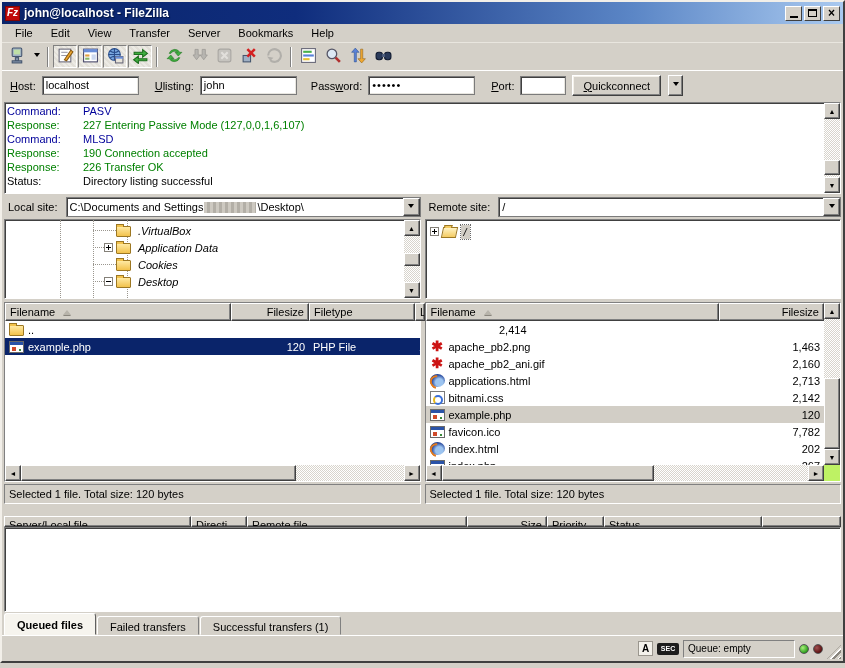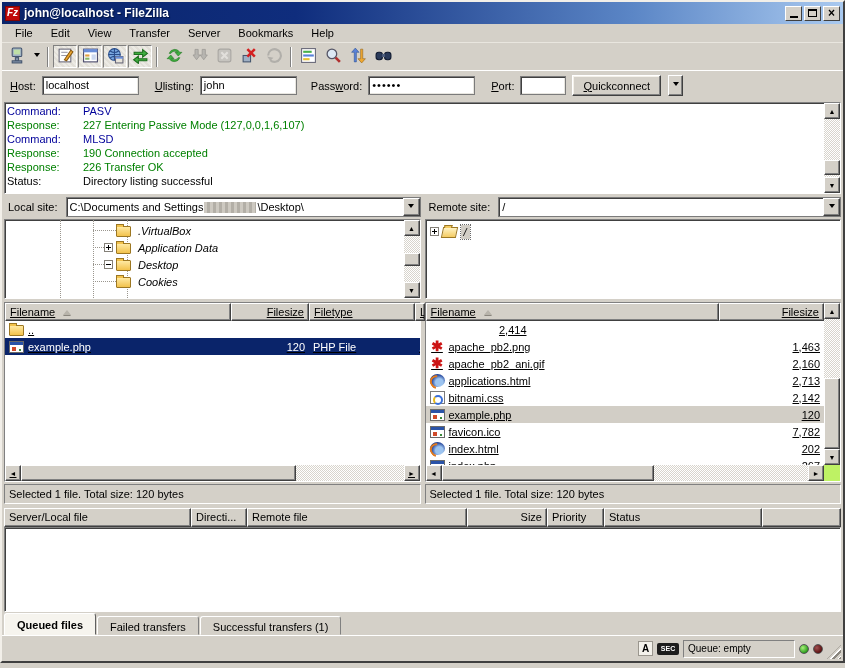--- a/index.html
+++ b/index.html
@@ -157,21 +157,21 @@
     background:radial-gradient(circle at 62% 65%, #9cc4f0 0 30%, #27479c 60%, #142a66 100%); }
   .ic-firefox::before { content:""; position:absolute; left:0px; top:1px; width:9px; height:10px;
     border-radius:50%; border:2px solid #e07a1f; border-right-color:transparent; border-bottom-color:transparent;
     transform:rotate(-35deg); }
   .ic-css { width:12px; height:13px; background:#fff; border:1px solid #7a7a7a; }
   .ic-css::before { content:""; position:absolute; left:2px; top:3px; width:6px; height:6px;
     border-radius:50%; border:2px solid #3a6fd8; border-left-color:#e8b818; }
   
   .listwrap { flex:1; display:flex; flex-direction:column; margin-top:3px; min-height:0;
     border:1px solid; border-color:#808080 #fff #fff #808080; box-shadow:inset 1px 1px 0 #404040;
-    background:#bef264; position:relative;text-decoration:underline; }
+    background:#bef264; position:relative; }
   .list-inner { flex:1; display:flex; flex-direction:column; min-height:0; }
   .lv-header { height:18px; flex:0 0 18px; display:flex; background:#d4d0c8; }
   .lv-h { padding:2px 4px; background:#d4d0c8; display:flex; align-items:center;
     border:1px solid; border-color:#fff #404040 #404040 #fff;
     box-shadow:inset -1px -1px 0 #808080; white-space:nowrap; overflow:hidden; }
   .sort-asc { width:0; height:0; margin-left:8px; border:4px solid transparent;
     border-bottom:5px solid #b8b4ab; margin-top:-4px;
     filter:drop-shadow(0 1px 0 #8a867e); }
   .lv-body { flex:1; overflow:hidden; background:#fff; }
   .lv-row { height:17px; display:flex; align-items:center; white-space:nowrap; }
@@ -184,21 +184,21 @@
   .lc2 { width:106px; flex:0 0 106px; } .lc3 { flex:1; min-width:0; }
   
   .rc0 { flex:1; min-width:0; } .rc1 { width:105px; flex:0 0 105px; }
   .rvsb { position:absolute; top:0; right:0; bottom:16px; width:16px; display:flex; flex-direction:column; background:#f0ede6; }
   .pane-status { height:20px; flex:0 0 20px; margin-top:2px; display:flex; align-items:center; padding:0 4px;
     border:1px solid; border-color:#808080 #fff #fff #808080; background:#d4d0c8; white-space:nowrap; overflow:hidden; }
   
   .queuewrap { flex:0 0 104px; margin:4px 2px 0 2px; display:flex; flex-direction:column; }
   .q-header { height:19px; flex:0 0 19px; display:flex; }
   .qh { padding:2px 4px; background:#d4d0c8; border:1px solid; border-color:#fff #404040 #404040 #fff;
-    box-shadow:inset -1px -1px 0 #808080; white-space:nowrap; overflow:hidden; }
+    box-shadow:inset -1px -1px 0 #808080; white-space:nowrap; overflow:hidden;margin-top:8px; }
   .qh0{width:187px;flex:0 0 187px;} .qh1{width:56px;flex:0 0 56px;} .qh2{width:220px;flex:0 0 220px;}
   .qh3{width:80px;flex:0 0 80px; text-align:right;} .qh4{width:57px;flex:0 0 57px;} .qh5{width:158px;flex:0 0 158px;}
   .qh6{flex:1;}
   .q-body { flex:1; background:#fff; border:1px solid; border-color:#808080 #fff #fff #808080;
     box-shadow:inset 1px 1px 0 #404040; }
   
   .tabsrow { flex:0 0 23px; display:flex; align-items:flex-end; padding-left:2px; gap:1px; }
   .tab { height:19px; padding:2px 12px 0 12px; background:#d4d0c8;
     border:1px solid; border-color:#fff #808080 #d4d0c8 #fff;
     border-radius:3px 3px 0 0; display:flex; align-items:center; }
@@ -439,30 +439,30 @@
             </div>
             <div class="tree-row">
               <span style="width: 88px; flex: 0 0 88px;"></span>
               <span class="hdot" style="width: 11px; flex: 0 0 11px;"></span>
               <span class="expander plus"></span>
               <span class="ic ic-folder"></span>
               <span class="tree-label">Application Data</span>
             </div>
             <div class="tree-row">
               <span style="width: 88px; flex: 0 0 88px;"></span>
+              <span class="hdot" style="width: 23px; flex: 0 0 23px;"></span>
+              <span class="ic ic-folder"></span>
+              <span class="tree-label">Cookies</span>
+            </div>
+            <div class="tree-row">
+              <span style="width: 88px; flex: 0 0 88px;"></span>
               <span class="hdot" style="width: 11px; flex: 0 0 11px;"></span>
               <span class="expander minus"></span>
               <span class="ic ic-folder"></span>
               <span class="tree-label">Desktop</span>
-            </div>
-            <div class="tree-row">
-              <span style="width: 88px; flex: 0 0 88px;"></span>
-              <span class="hdot" style="width: 23px; flex: 0 0 23px;"></span>
-              <span class="ic ic-folder"></span>
-              <span class="tree-label">Cookies</span>
             </div>
           </div>
         <div class="vsb">
           <div class="sb-btn">▲</div>
           <div class="sb-track">
               <div class="sb-thumb" style="top:38%; height:28%;"></div>
             </div>
           <div class="sb-btn">▼</div>
         </div>
       </div>

